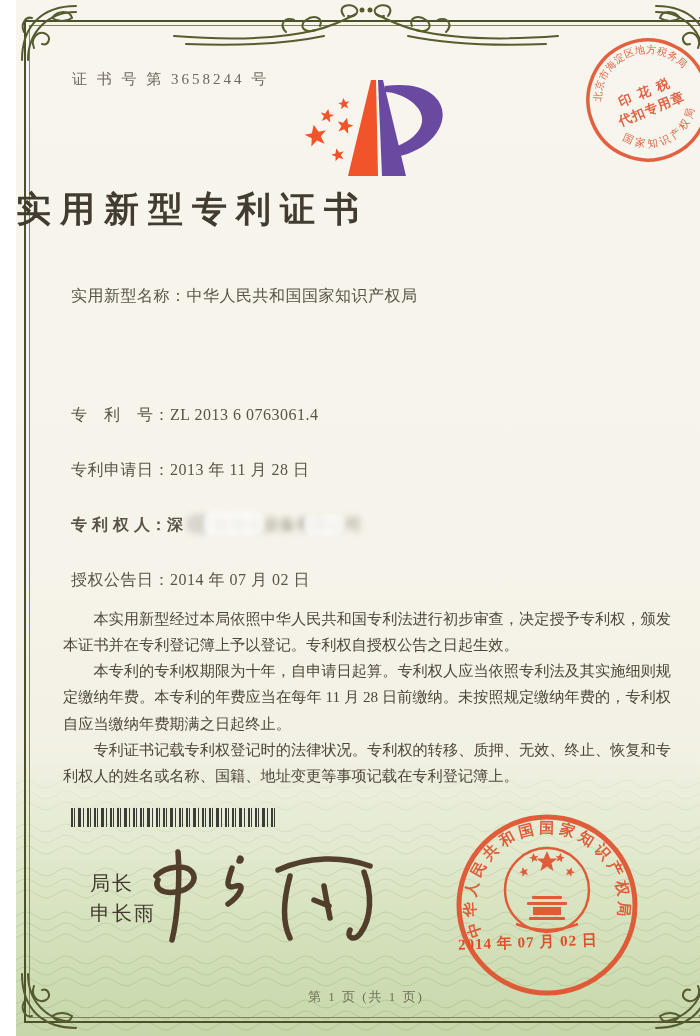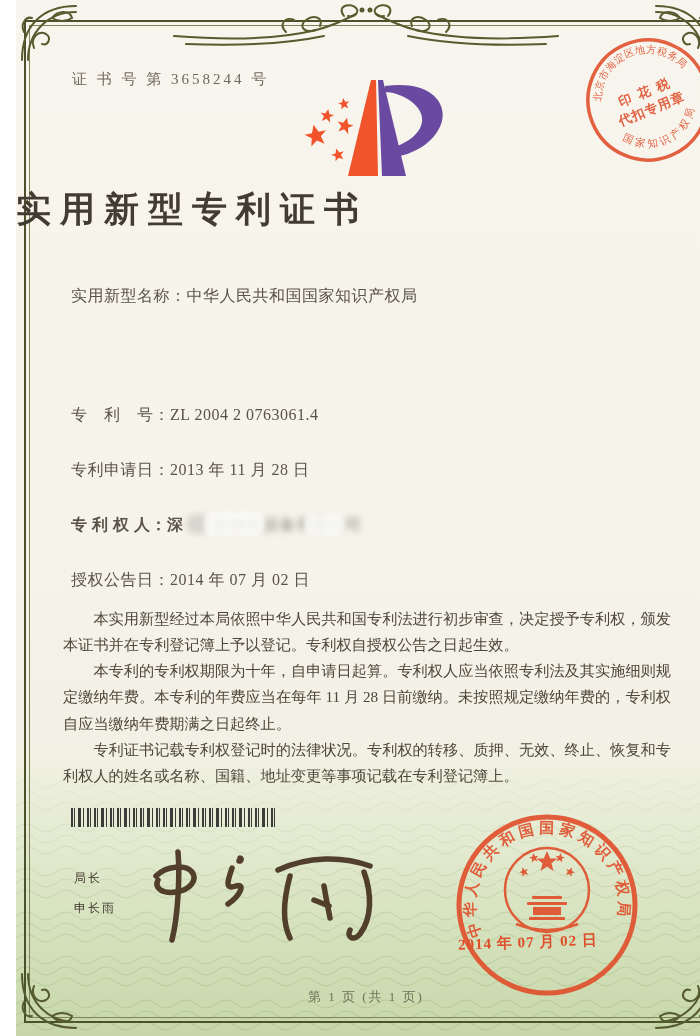--- a/index.html
+++ b/index.html
@@ -25,21 +25,21 @@
   .f-filing{top:460px;} .f-patentee{top:514px;font-weight:bold;} .f-grant{top:570px;}
   .redacted-wrap{position:relative;display:inline-block;}
   .blur-text{filter:blur(3px);color:#9a988c;opacity:0.75;}
   .blur-blob{display:inline-block;width:26px;height:20px;background:rgba(190,190,182,0.55);
     border-radius:10px;filter:blur(3px);vertical-align:-4px;margin:0 2px;}
   .white-patch{position:absolute;background:rgba(252,252,250,0.78);border-radius:8px;filter:blur(2px);}
   .body-text{position:absolute;left:47px;width:608px;top:606px;z-index:3;}
   .body-text p{margin:0;text-indent:2em;font-size:15.2px;line-height:1.72;color:#4e463a;text-align:justify;}
   .barcode{position:absolute;left:55px;top:808px;width:206px;height:19px;z-index:3;opacity:0.85;
     background:repeating-linear-gradient(90deg,#1d1d1d 0 2px,transparent 2px 3px,#1d1d1d 3px 4px,transparent 4px 7px,#1d1d1d 7px 10px,transparent 10px 12px,#1d1d1d 12px 13px,transparent 13px 16px,#1d1d1d 16px 18px,transparent 18px 19px,#1d1d1d 19px 20px,transparent 20px 23px);}
-  .sig-label{position:absolute;left:58px;font-size:12px;color:#413a2e;letter-spacing:2px;z-index:3;}
+  .sig-label{position:absolute;left:74px;font-size:20px;color:#413a2e;letter-spacing:2px;z-index:3;}
   .sig-title{top:870px;} .sig-name{top:900px;}
   .signature{position:absolute;left:112px;top:846px;z-index:3;}
   .seal{position:absolute;left:436px;top:810px;z-index:4;opacity:0.92;}
   .seal-date{position:absolute;left:442px;top:932px;width:210px;font-size:15px;font-weight:bold;
     color:#df4f2b;letter-spacing:1px;transform:rotate(-2deg);z-index:5;}
   .footer{position:absolute;left:0;right:0;top:988px;text-align:center;font-size:13px;
     letter-spacing:2px;color:#6f7258;z-index:3;}
   svg text{font-family:"Liberation Serif","DejaVu Serif",serif;}
 </style>
 </head>
@@ -139,21 +139,21 @@
       <text font-size="10" letter-spacing="0.5"><textPath href="#stampTop">北京市海淀区地方税务局</textPath></text>
       <text font-size="10.5" letter-spacing="3"><textPath href="#stampBottom">国家知识产权局</textPath></text>
       <text x="66" y="62" font-size="13" font-weight="bold" text-anchor="middle" letter-spacing="2">印 花 税</text>
       <text x="66" y="80" font-size="13" font-weight="bold" text-anchor="middle" letter-spacing="1">代扣专用章</text>
     </g>
   </svg>
 
   <div class="title">实用新型专利证书</div>
 
   <div class="field-row f-name"><span>实用新型名称：</span><span>中华人民共和国国家知识产权局</span></div>
-  <div class="field-row f-patno"><span>专　利　号：</span><span>ZL 2004 2 0763061.4</span></div>
+  <div class="field-row f-patno"><span>专　利　号：</span><span>ZL 2013 6 0763061.4</span></div>
   <div class="field-row f-filing"><span>专利申请日：</span><span>2013 年 11 月 28 日</span></div>
   <div class="field-row f-patentee">
     <span>专 利 权 人：</span><span>深</span><span class="redacted-wrap"><span class="blur-blob"></span><span class="blur-text">自动化设备有限公司</span><span class="white-patch" style="left:20px;top:-2px;width:60px;height:24px;"></span><span class="white-patch" style="left:120px;top:0;width:40px;height:22px;"></span></span>
   </div>
   <div class="field-row f-grant"><span>授权公告日：</span><span>2014 年 07 月 02 日</span></div>
 
   <div class="body-text">
     <p>本实用新型经过本局依照中华人民共和国专利法进行初步审查，决定授予专利权，颁发本证书并在专利登记簿上予以登记。专利权自授权公告之日起生效。</p>
     <p>本专利的专利权期限为十年，自申请日起算。专利权人应当依照专利法及其实施细则规定缴纳年费。本专利的年费应当在每年 11 月 28 日前缴纳。未按照规定缴纳年费的，专利权自应当缴纳年费期满之日起终止。</p>
     <p>专利证书记载专利权登记时的法律状况。专利权的转移、质押、无效、终止、恢复和专利权人的姓名或名称、国籍、地址变更等事项记载在专利登记簿上。</p>

